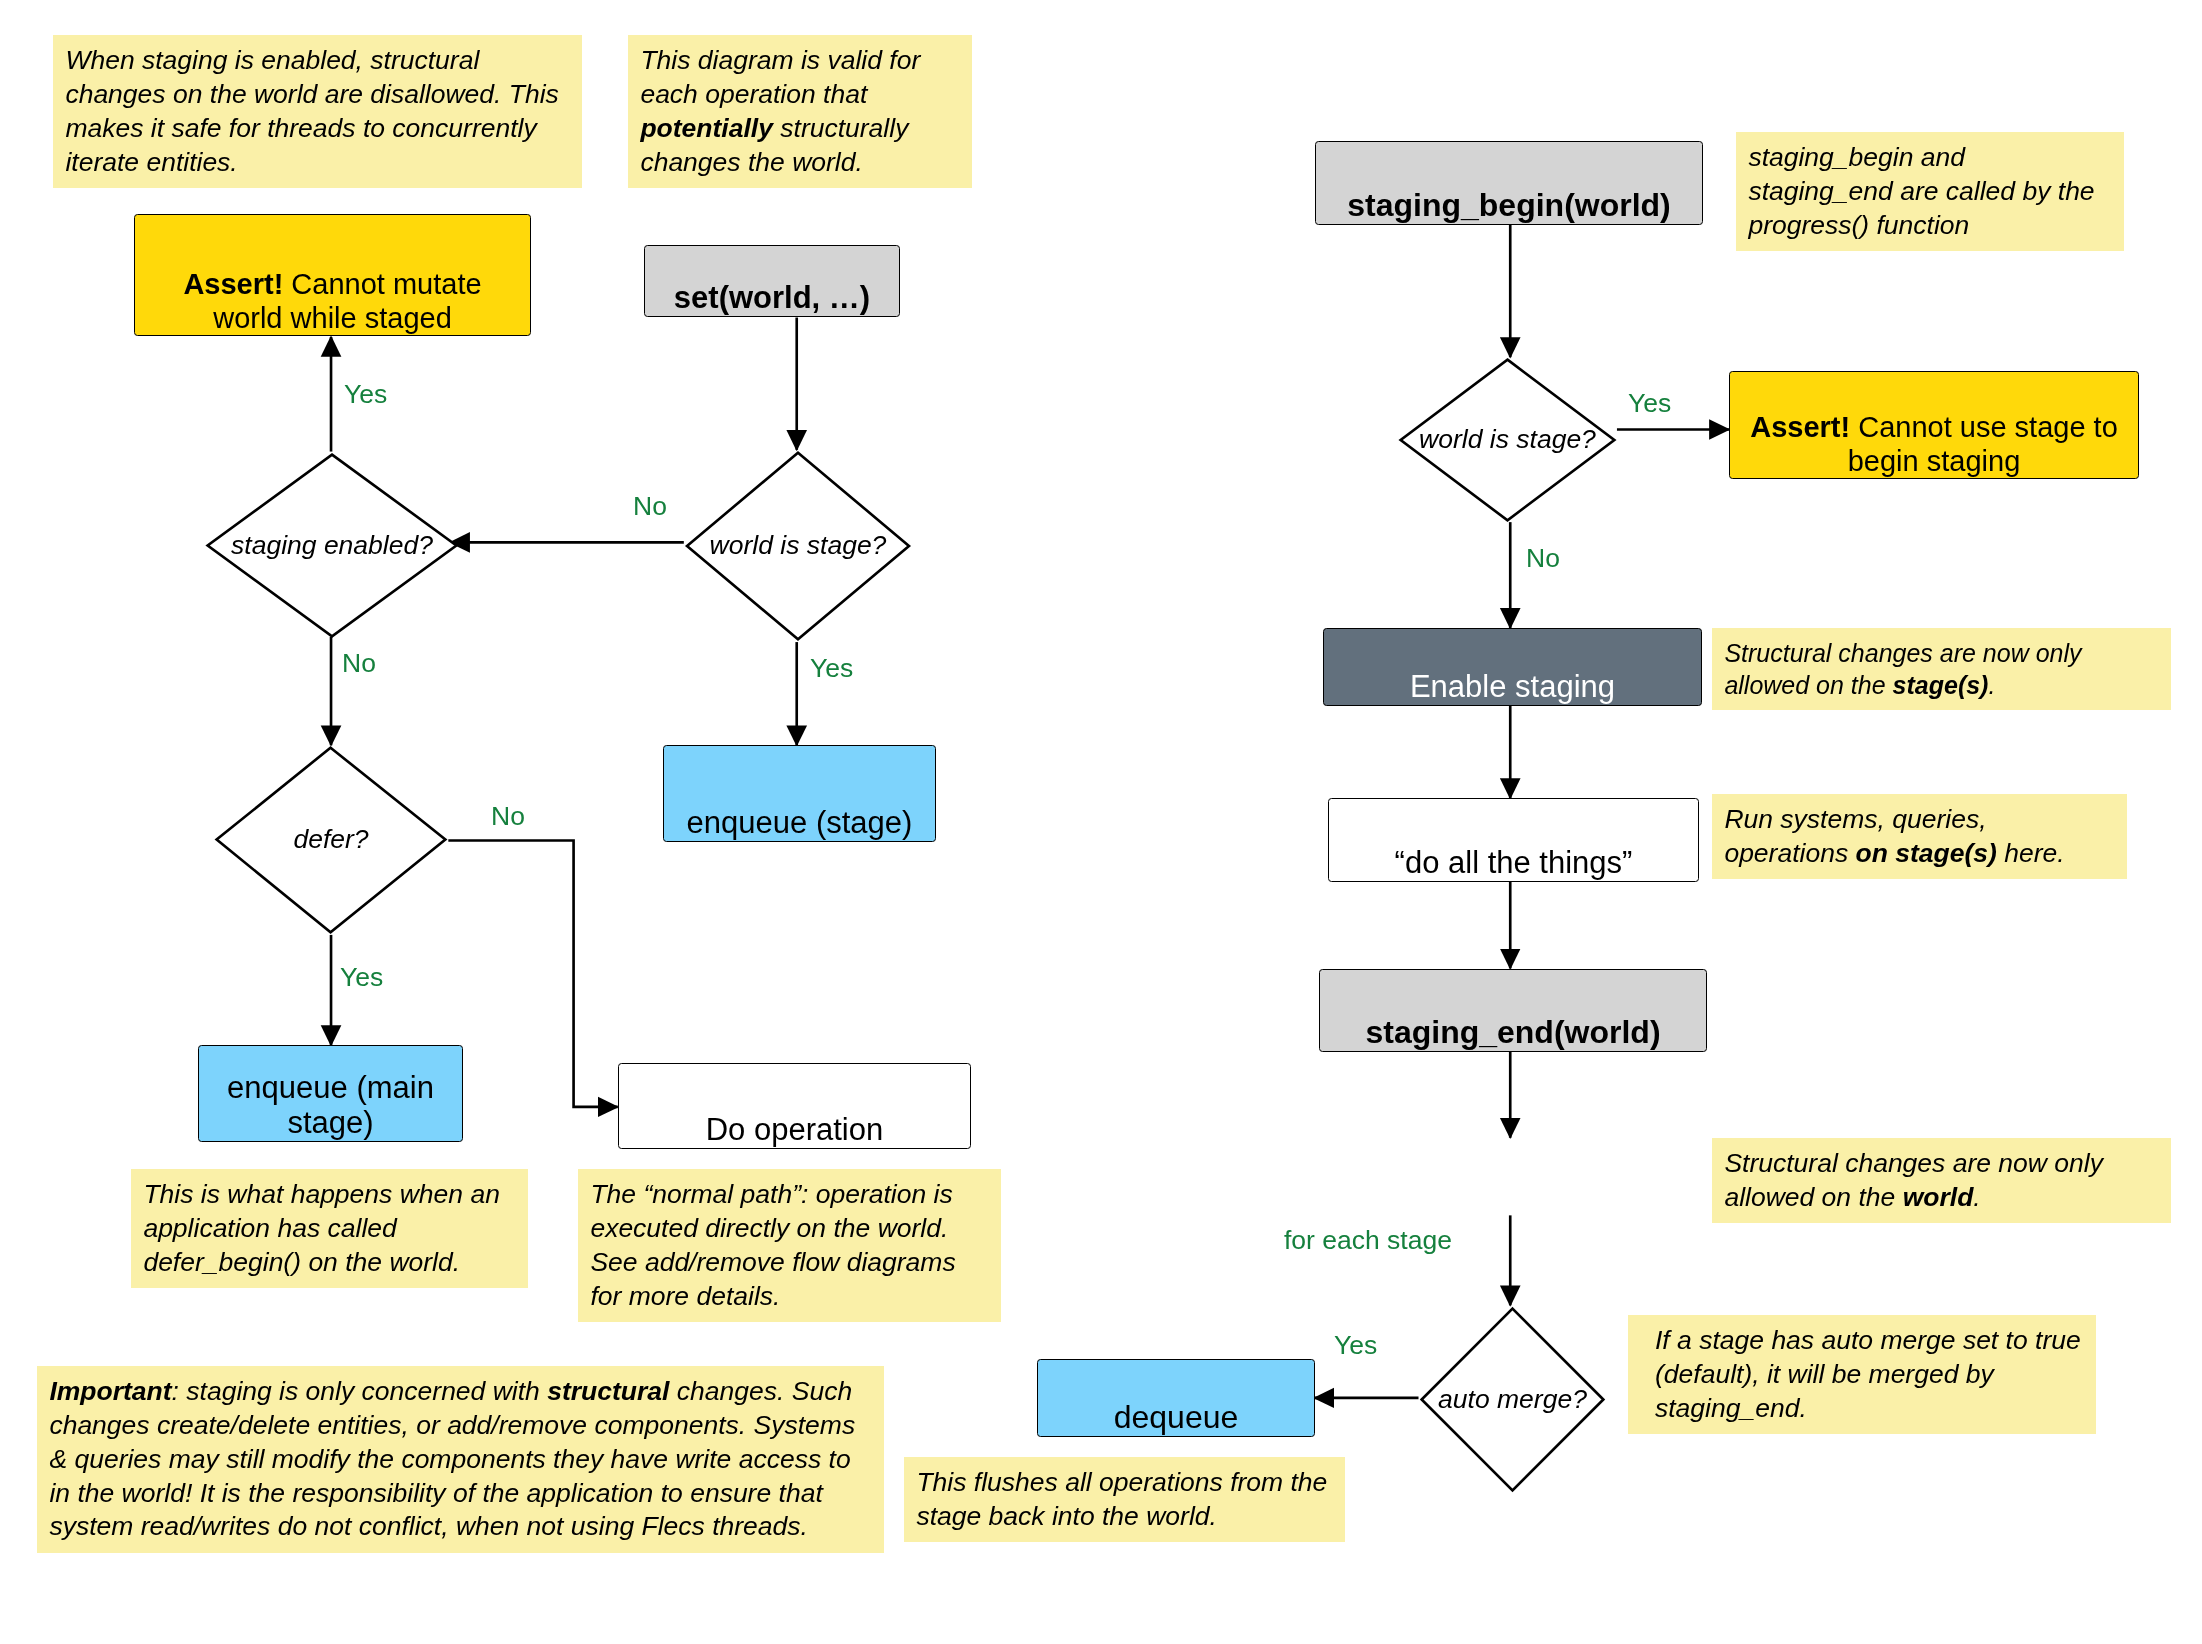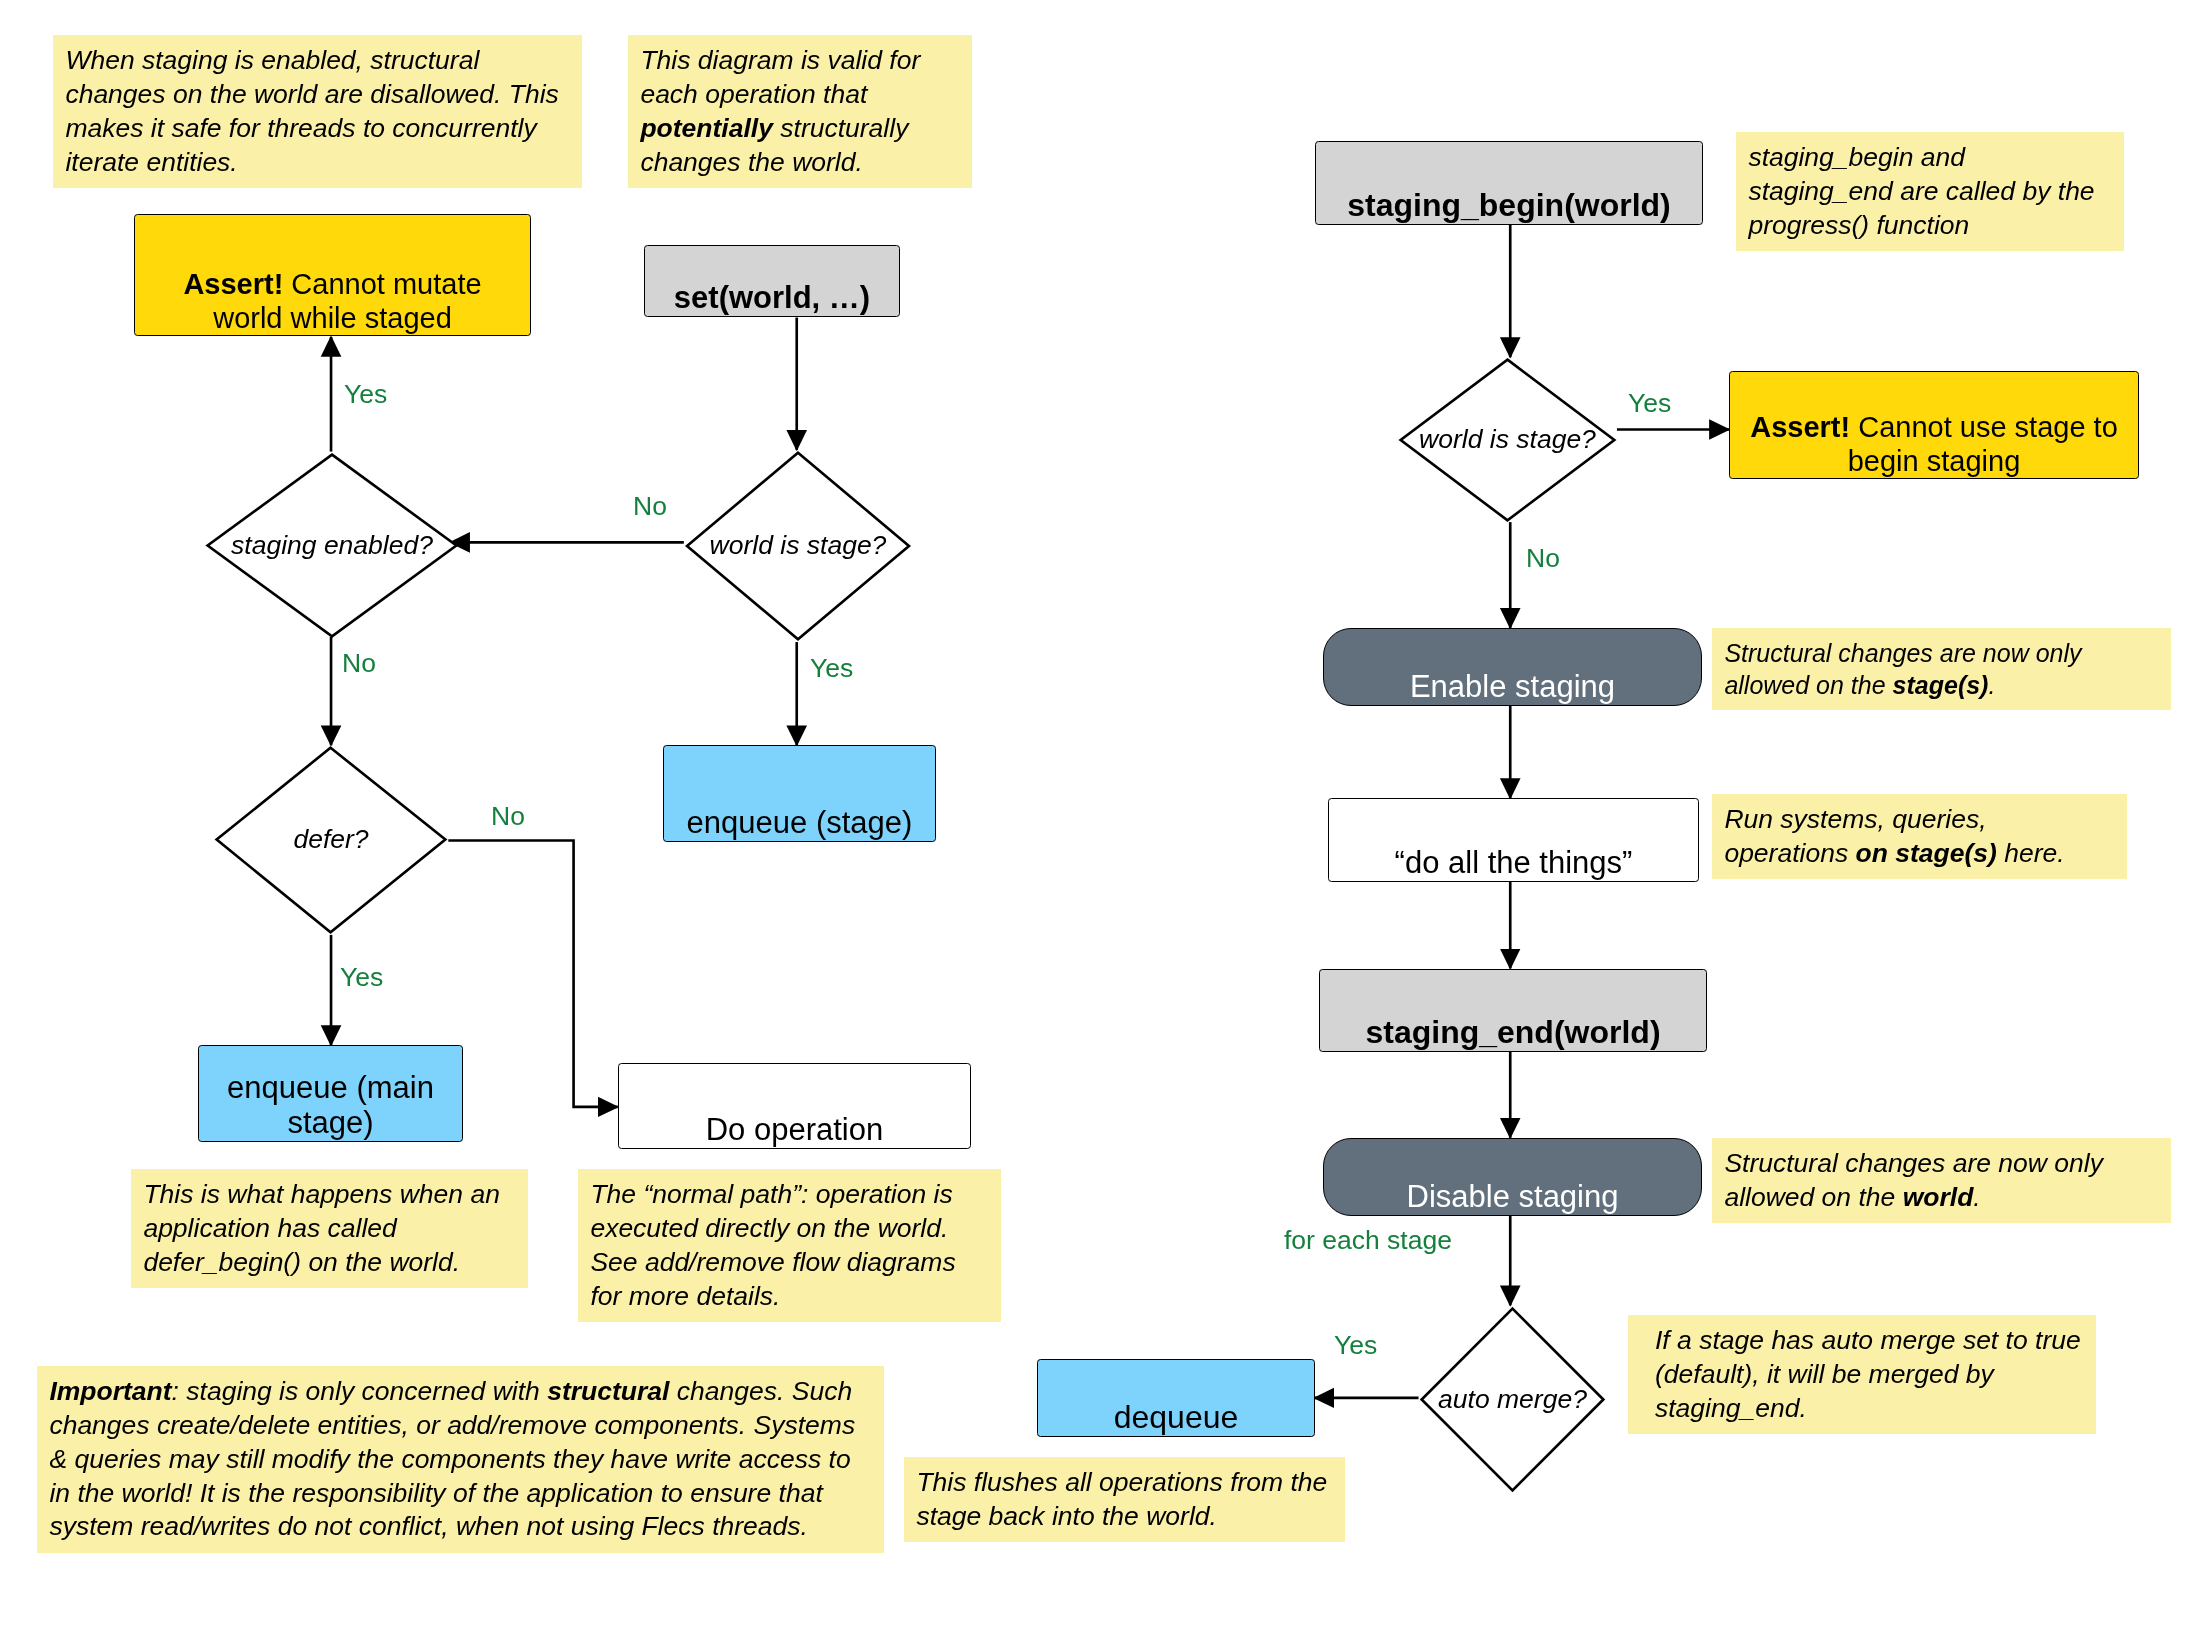--- a/index.html
+++ b/index.html
@@ -67,21 +67,21 @@
     white-space: nowrap;
   }
   svg.arrows {
     position: absolute;
     left: 0; top: 0;
     width: 2202px;
     height: 1644px;
     pointer-events: none;
   }
   .grey   { background: #d4d4d4; font-weight: bold; }
-  .darkgrey { background: #62707d; color: #ffffff; border-radius: 28px; }
+  .darkgrey { background: #62707d; color: #ffffff; }
   .yellow { background: #ffd90a; }
   .magenta{ background: #7dd3fc; }
   .white  { background: #ffffff; }
 </style>
 </head>
 <body>
 
 <div id="canvas">
 
   <svg class="arrows" xmlns="http://www.w3.org/2000/svg" viewBox="0 0 2496 1864" width="2202" height="1644">
@@ -226,23 +226,20 @@
   </div>
 
   <div class="note" style="left:1712px; top:794px; width:415px; font-size:26.5px;">
     <span>Run systems, queries, operations </span><b>on stage(s)</b><span> here.</span>
   </div>
 
   <div class="node grey" style="left:1319px; top:969px; width:388px; height:83px; font-size:32px;">
     <span>staging_end(world)</span>
   </div>
 
-  <div class="node darkgrey" style="left:1323px; top:1138px; width:379px; height:78px; font-size:31px;">
-    <span>Disable staging</span>
-  </div>
 
   <div class="note" style="left:1712px; top:1138px; width:459px; font-size:26.5px;">
     <span>Structural changes are now only allowed on the </span><b>world</b><span>.</span>
   </div>
 
   <div class="diamond-wrap" style="left:1419px; top:1306px; width:187px; height:187px;">
     <svg class="diamond" viewBox="0 0 212 212" xmlns="http://www.w3.org/2000/svg">
       <polygon points="106,3 209,106 106,209 3,106" fill="#ffffff" stroke="#000000" stroke-width="3"></polygon>
     </svg>
     <div class="diamond-label" style="font-size:26.5px;">auto merge?</div>

